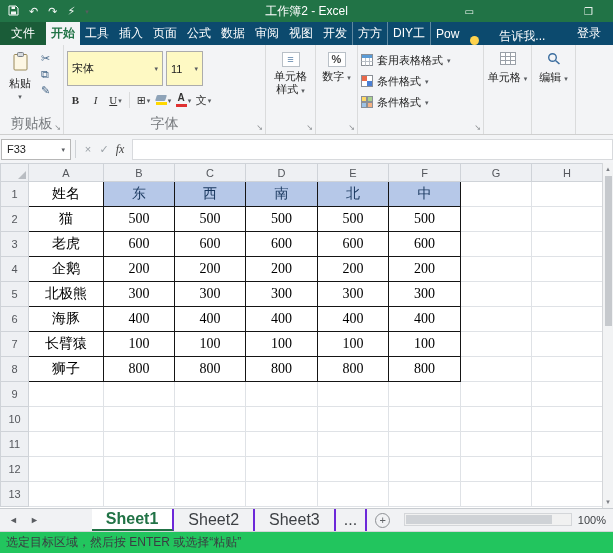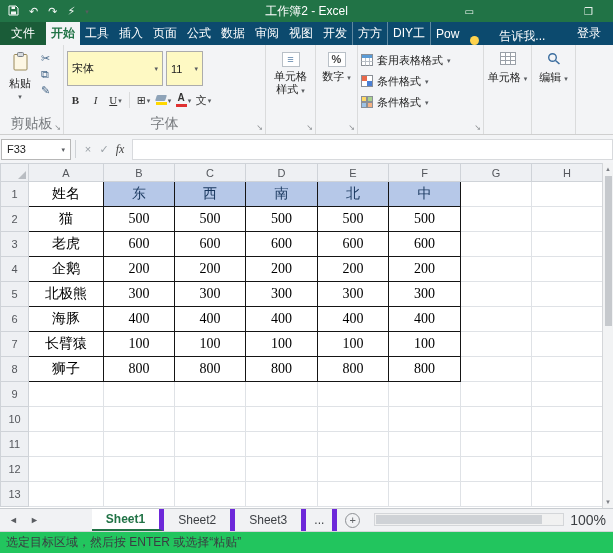--- a/index.html
+++ b/index.html
@@ -79,27 +79,27 @@
   .corner:after{content:"";position:absolute;right:2px;bottom:2px;border-left:8px solid transparent;border-bottom:8px solid #b9bdc2}
   .vscroll{position:absolute;top:0;right:0;width:11px;height:345px;background:#f2f3f4;border-left:1px solid #d4d6d9;display:flex;flex-direction:column;align-items:center}
   .varrow{font-size:6px;color:#7b7e83;padding:3px 0;line-height:1}
   .vthumb{width:7px;height:150px;background:#c6c9cd;margin-top:1px}
   .vspace{flex:1}
 
   
   .sheetbar{height:23px;background:#f1f2f4;border-top:1px solid #c8ccd0;display:flex;align-items:stretch}
   .navarrows{display:flex;gap:12px;padding:0 9px;align-items:center;color:#5a5d61;font-size:9px}
   .stabs{display:flex;margin-left:44px}
-  .stab{padding:0 14px;display:flex;align-items:center;font-size:12px;color:#3c3f43;border-right:5px solid #6d28d9}
+  .stab{padding:0 14px;display:flex;align-items:center;font-size:16px;color:#3c3f43;border-right:2px solid #6d28d9}
   .stab.active{background:#fff;color:#217346;font-weight:700;border-bottom:2px solid #217346}
   .stab.more{padding:0 8px}
   .newsheet{width:15px;height:15px;border:1px solid #8d9094;border-radius:50%;display:flex;align-items:center;justify-content:center;font-size:11px;color:#5f6265;margin:auto 8px;line-height:1}
   .hscroll{flex:1;height:13px;margin:4px 6px;background:#f1f1f1;border:1px solid #d4d6d9;position:relative}
   .hthumb{position:absolute;left:1px;top:1px;bottom:1px;width:88%;background:#cfd2d6}
-  .zoom{font-size:14px;color:#3c3f43;padding-right:7px;display:flex;align-items:center}
+  .zoom{font-size:11px;color:#3c3f43;padding-right:7px;display:flex;align-items:center}
 
   
   .statusbar{height:22px;background:#22c55e;border-top:1px solid #d4d6d9;display:flex;align-items:center;font-size:12px;color:#3a3d41;padding-left:6px}
 </style>
 </head>
 <body>
 
 <div id="app">
 
   <div class="titlebar">

